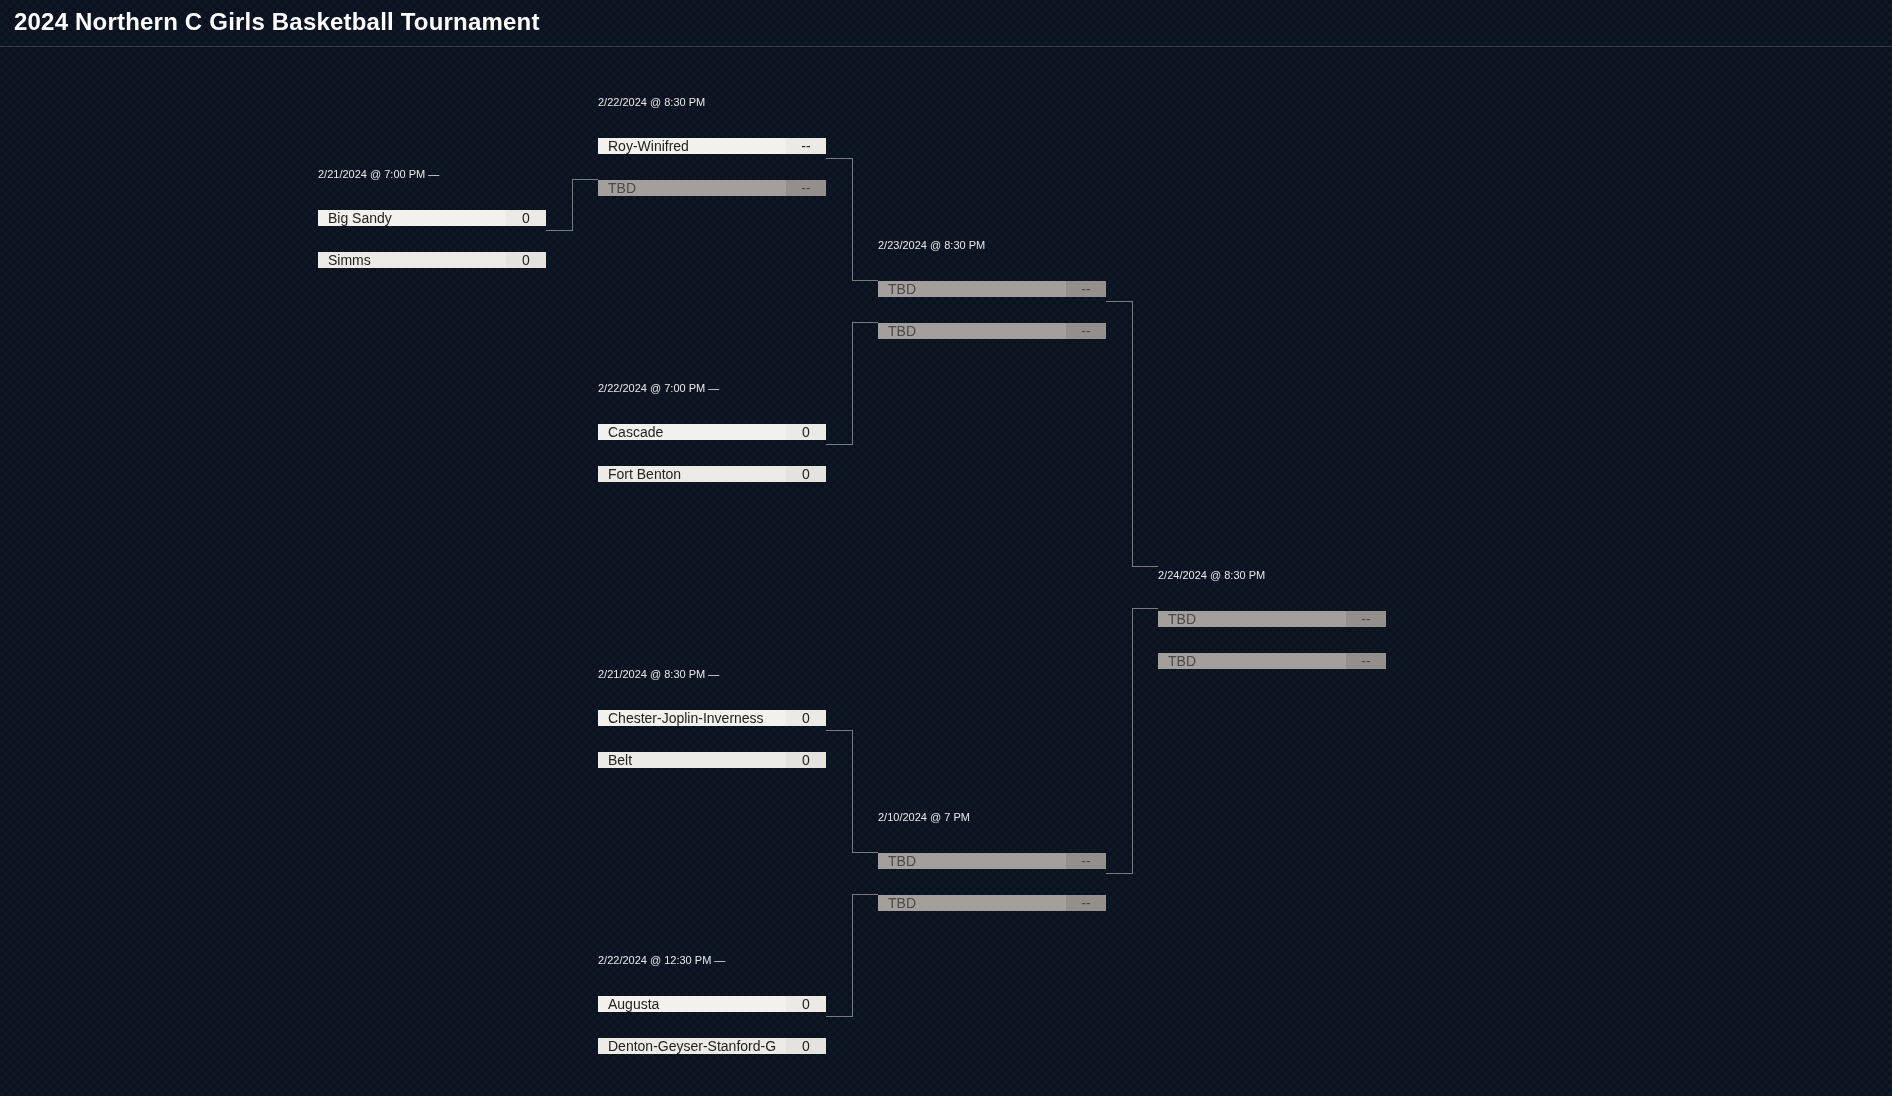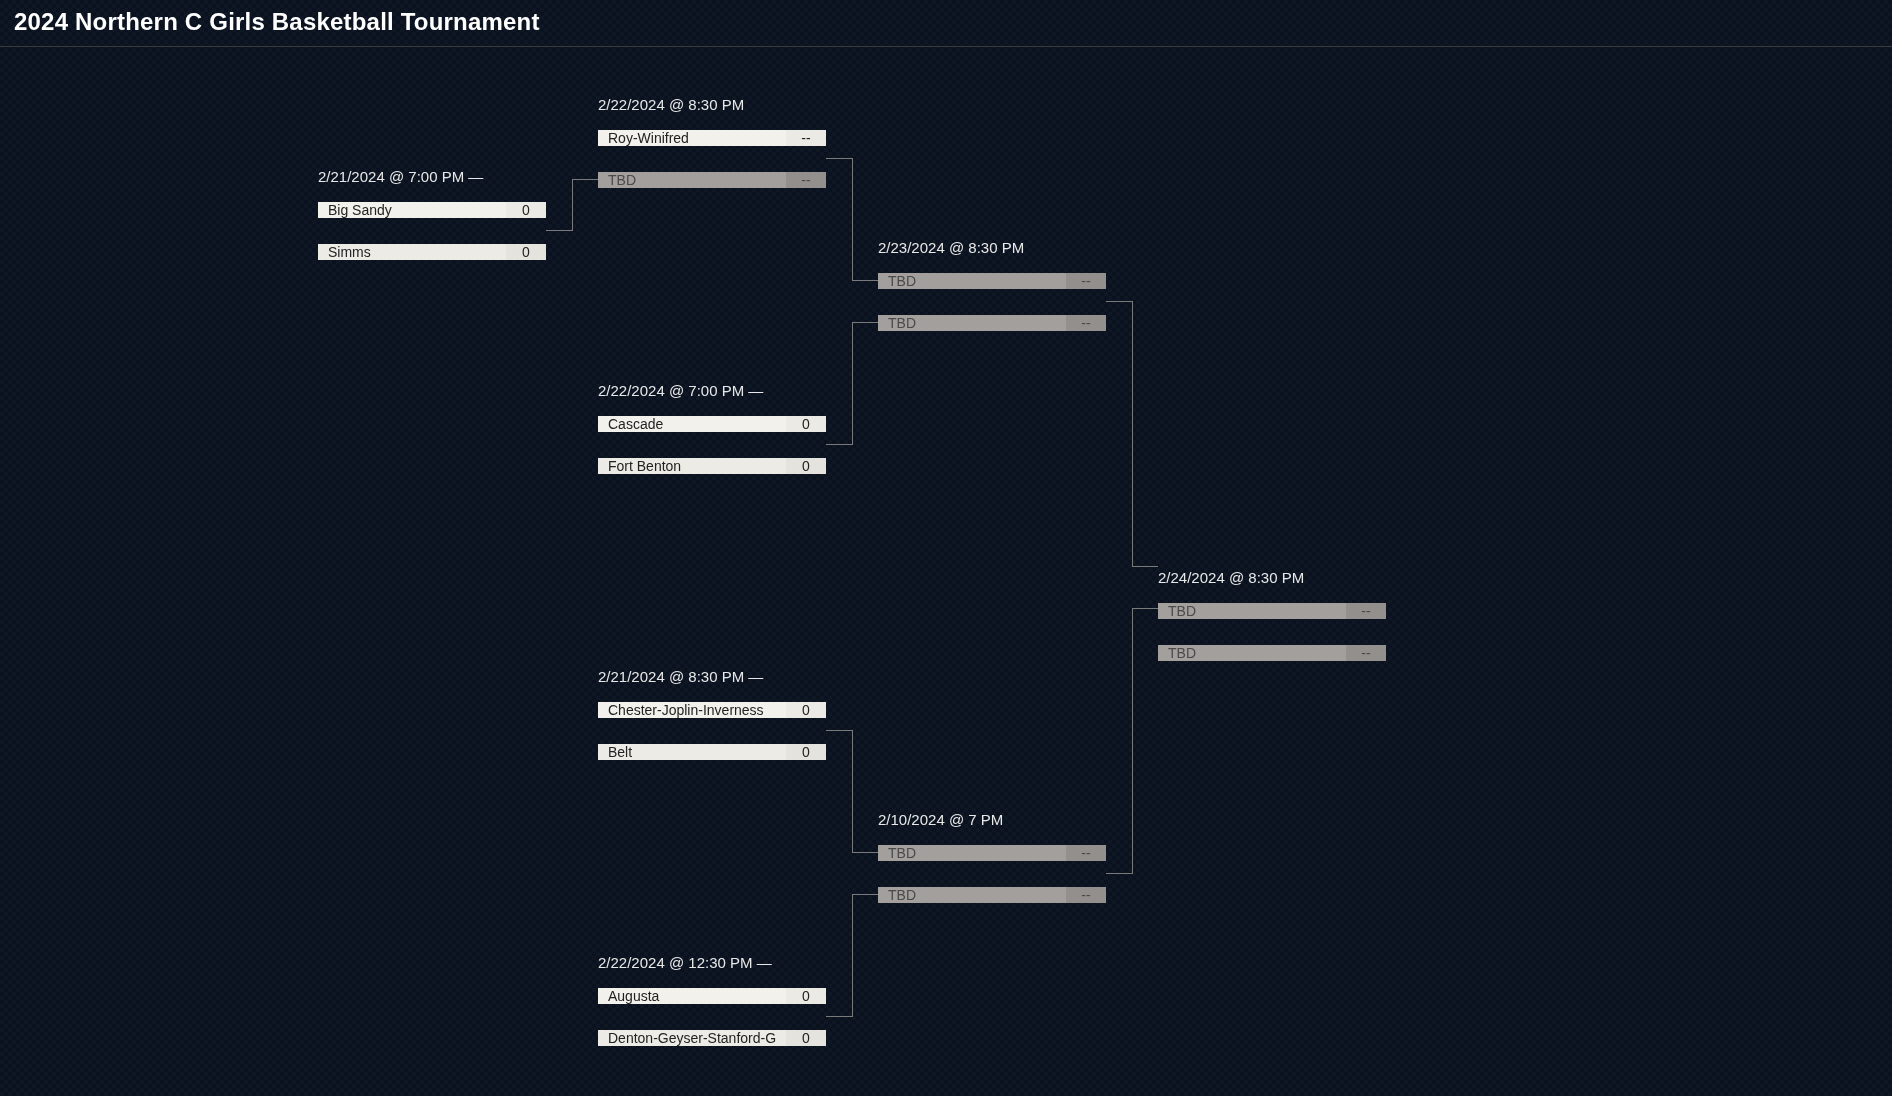--- a/index.html
+++ b/index.html
@@ -30,31 +30,31 @@
     top: 50px;
     width: 1892px;
     height: 1046px;
   }
   .match {
     position: absolute;
     width: 228px;
   }
   .match .date {
     color: #e8e8e8;
-    font-size: 15px;
+    font-size: 11px;
     margin-bottom: 4px;
     white-space: nowrap;
   }
   .match .box {
     width: 228px;
   }
   .row {
     display: flex;
     height: 42px;
-    align-items: center;
+    align-items: flex-end;
   }
   .row .team {
     flex: 1;
     padding: 0 10px;
     font-size: 14px;
     color: #222;
     display: flex;
     align-items: center;
     white-space: nowrap;
     overflow: hidden;

